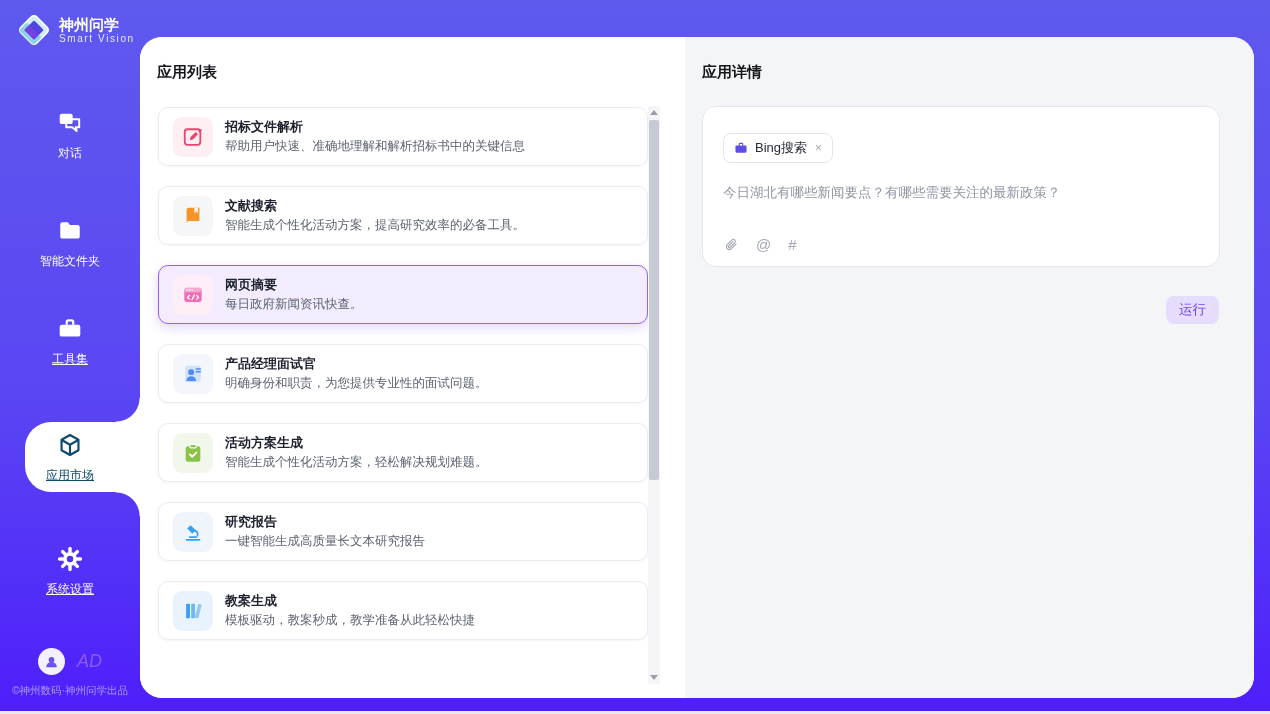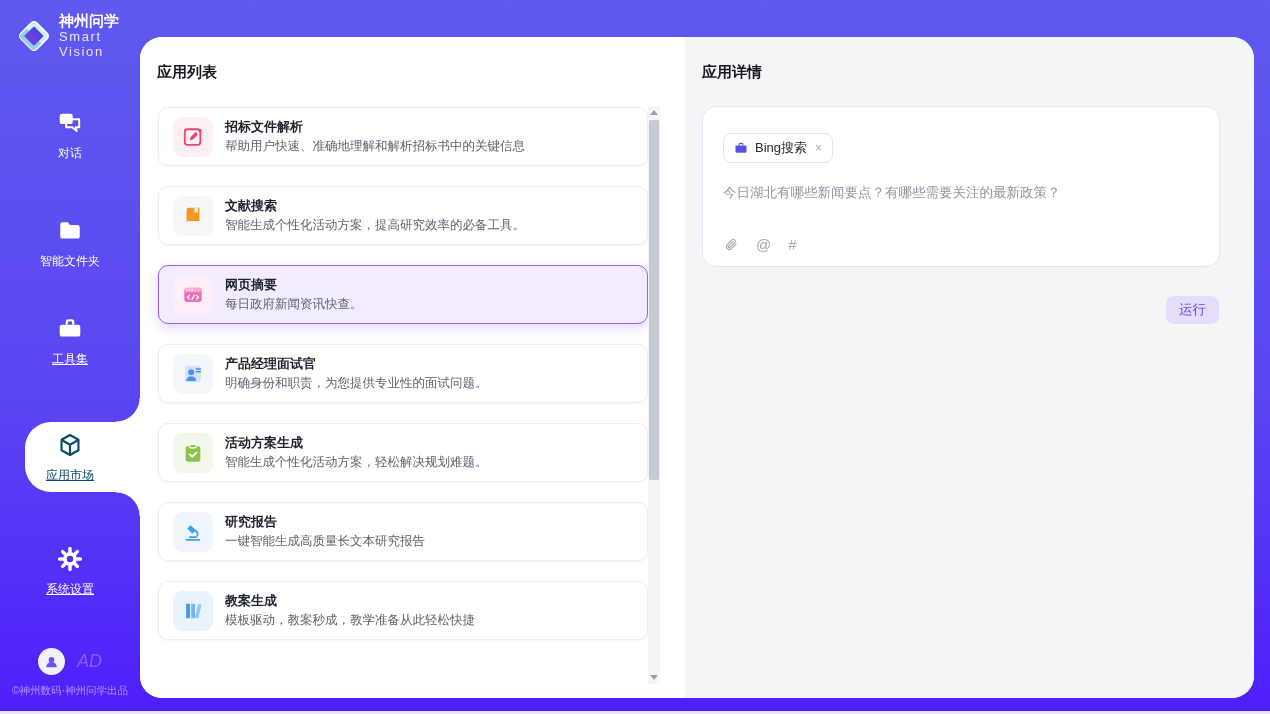--- a/index.html
+++ b/index.html
@@ -12,21 +12,21 @@
   .bottom-strip{position:absolute;left:0;right:0;bottom:0;height:3px;background:#e9e9ee;z-index:6;}
   .island{
     position:absolute;left:140px;top:13px;right:16px;bottom:16px;
     border-radius:22px;overflow:hidden;display:flex;background:#fff;z-index:2;margin-top:24px;
   }
   
   .sidebar{position:absolute;left:0;top:0;width:140px;bottom:13px;z-index:3;}
   .logo{position:absolute;left:16px;top:12px;display:flex;align-items:center;gap:7px;}
   .logo-badge{width:36px;height:36px;flex:none;}
   .logo-name{color:#fff;font-weight:bold;font-size:15px;line-height:17px;}
-  .logo-sub{color:#e6e8ff;font-size:13px;letter-spacing:1.6px;}
+  .logo-sub{color:#e6e8ff;font-size:10px;letter-spacing:1.6px;}
   .nav-item{position:absolute;left:0;width:140px;text-align:center;color:#fff;cursor:pointer;z-index:4;}
   .nav-icon{display:inline-block;width:26px;height:26px;}
   .nav-icon svg{width:26px;height:26px;display:block;margin:0 auto;}
   .nav-label{display:block;font-size:12px;margin-top:5px;}
   .nav-item.u .nav-label{text-decoration:underline;}
   .nav-item.active{color:#0c4a6e;text-decoration:underline;}
   .active-blob{position:absolute;left:25px;top:422px;width:115px;height:70px;background:#fff;border-radius:26px 0 0 26px;z-index:3;}
   .active-blob::before{content:"";position:absolute;right:0;top:-24px;width:24px;height:24px;
     background:radial-gradient(circle at 0 0,rgba(0,0,0,0) 23px,#fff 24px);}
   .active-blob::after{content:"";position:absolute;right:0;bottom:-24px;width:24px;height:24px;

